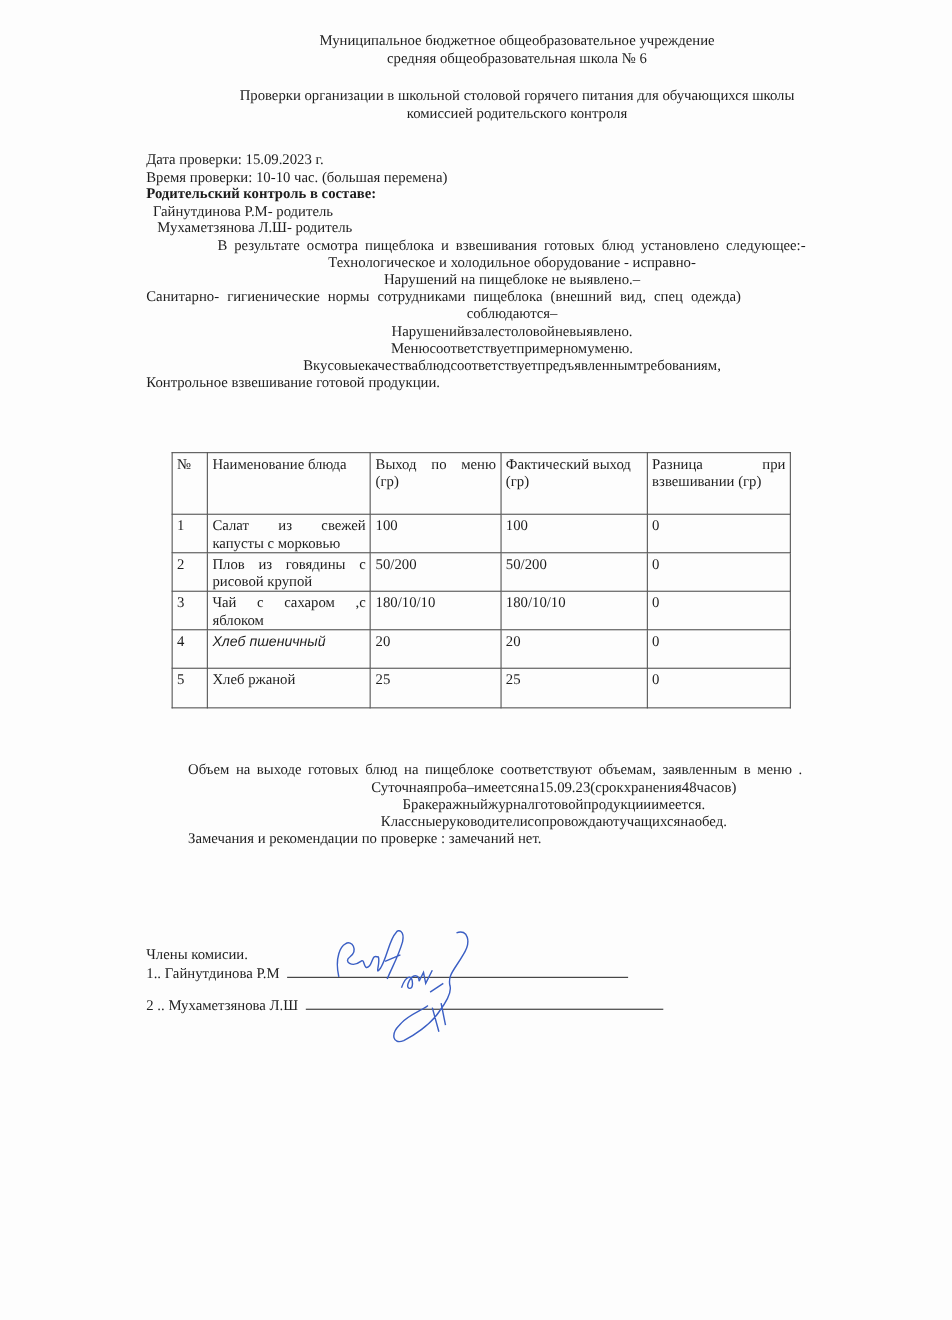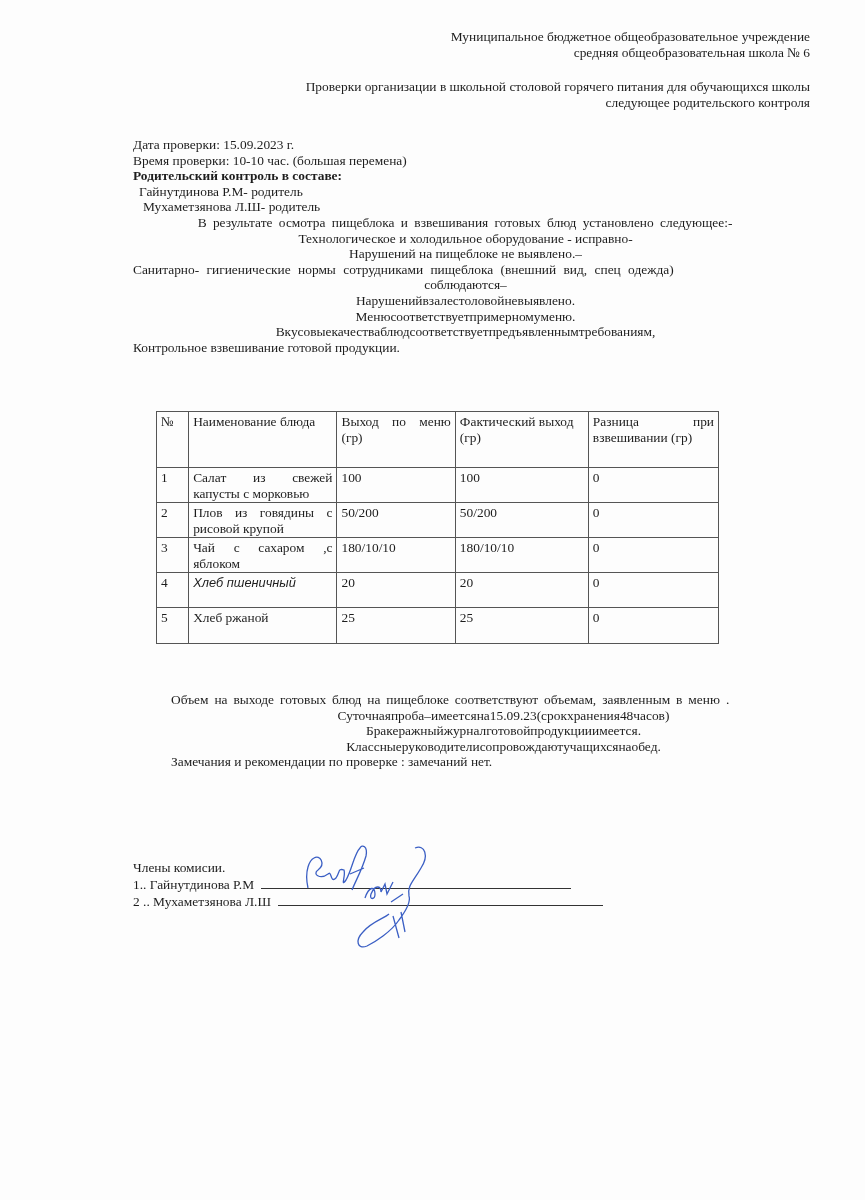--- a/index.html
+++ b/index.html
@@ -28,26 +28,26 @@
   .sans { font-family: "Liberation Sans", "DejaVu Sans", sans-serif; font-size: 12.8px; font-style: italic; }
   .justify-text { text-align: justify; }
   .sigline { display: inline-block; border-bottom: 1px solid #333; height: 12px; vertical-align: baseline; }
   svg.sig { position: absolute; }
 </style>
 </head>
 <body>
 
 <div class="page">
 
-  <div class="center" style="top:29px;text-align:right;">
+  <div class="center" style="top:29px;">
     <div>Муниципальное бюджетное общеобразовательное учреждение</div>
     <div>средняя общеобразовательная школа № 6</div>
     <div style="height:18px"></div>
     <div>Проверки организации в школьной столовой горячего питания для обучающихся школы</div>
-    <div>следующее родительского контроля</div>
+    <div>комиссией родительского контроля</div>
   </div>
 
   <div class="block" style="top:137px;">
     <span class="line">Дата проверки: 15.09.2023 г.</span>
     <span class="line">Время проверки: 10-10 час. (большая перемена)</span>
     <span class="line bold">Родительский контроль в составе:</span>
     <span class="line indent">Гайнутдинова Р.М-  родитель</span>
     <span class="line indent2">Мухаметзянова Л.Ш- родитель</span>
 
     <div class="dash-row">
@@ -173,21 +173,21 @@
     </div>
     <span class="line">Замечания и рекомендации по проверке  : замечаний нет.</span>
   </div>
 
   <div class="block" style="top:860px;">
     <span class="line">Члены комисии.</span>
     <div style="white-space:nowrap; height:17px;">
       <span>1.. Гайнутдинова Р.М</span>
       <span class="sigline" style="width:310px; margin-left:4px;"></span>
     </div>
-    <div style="white-space:nowrap; height:17px;">
+    <div style="white-space:nowrap; height:17px;margin-top:12px;">
       <span>2 .. Мухаметзянова Л.Ш</span>
       <span class="sigline" style="width:325px; margin-left:4px;"></span>
     </div>
   </div>
 
   <svg class="sig" style="left:300px; top:840px;" width="80" height="60" viewBox="0 0 80 60">
     <path d="M8 48 C4 30 10 20 14 18 C20 14 26 24 18 30 C12 34 20 40 28 34 C32 30 30 44 36 38 C40 32 38 28 44 30 C46 36 40 48 46 40 C52 30 54 14 60 8 C62 4 68 6 66 16 C62 30 56 40 52 50 M50 34 L64 28" fill="none" stroke="#3b5fc4" stroke-width="1.3"></path>
   </svg>
   <svg class="sig" style="left:345px; top:842px;" width="95" height="110" viewBox="0 0 95 110">
     <path d="M70 6 C80 2 84 14 76 26 C68 40 62 44 64 54 C66 60 60 70 54 78 C46 90 30 100 22 104 C12 108 10 98 18 90 C26 80 40 76 44 72 M48 74 L54 96 M56 70 L60 90 M20 56 C24 44 30 44 30 52 C30 58 24 58 26 52 C30 42 36 44 36 50 L40 42 L42 52 L48 40 M46 60 L58 52" fill="none" stroke="#3b5fc4" stroke-width="1.3"></path>

